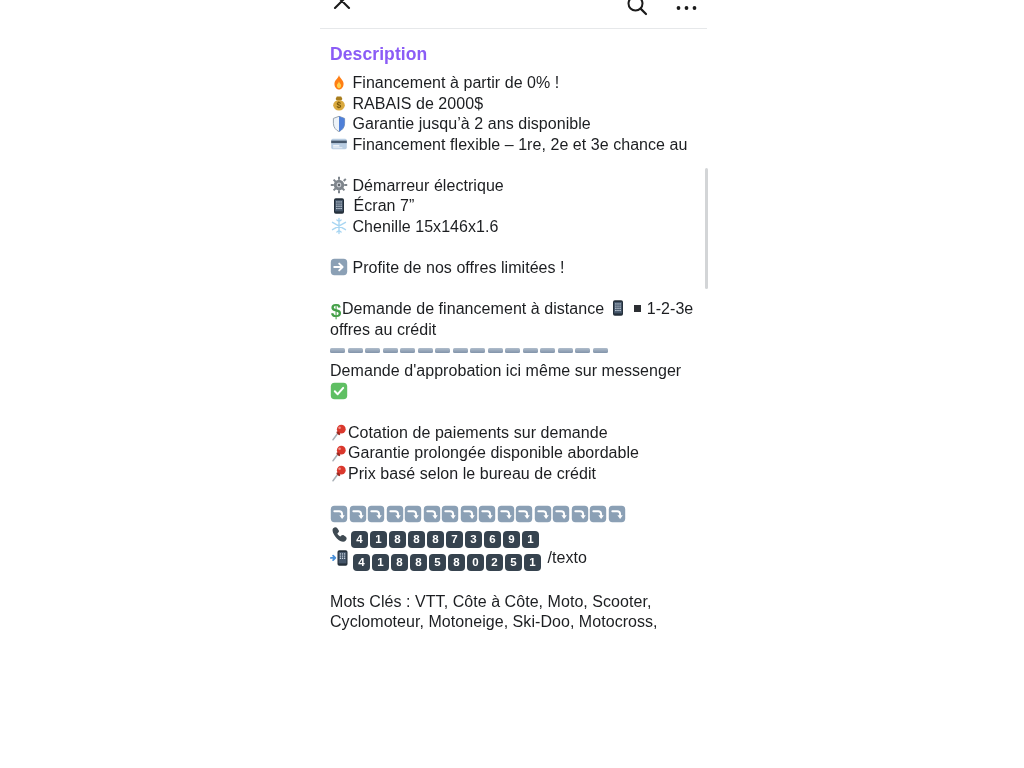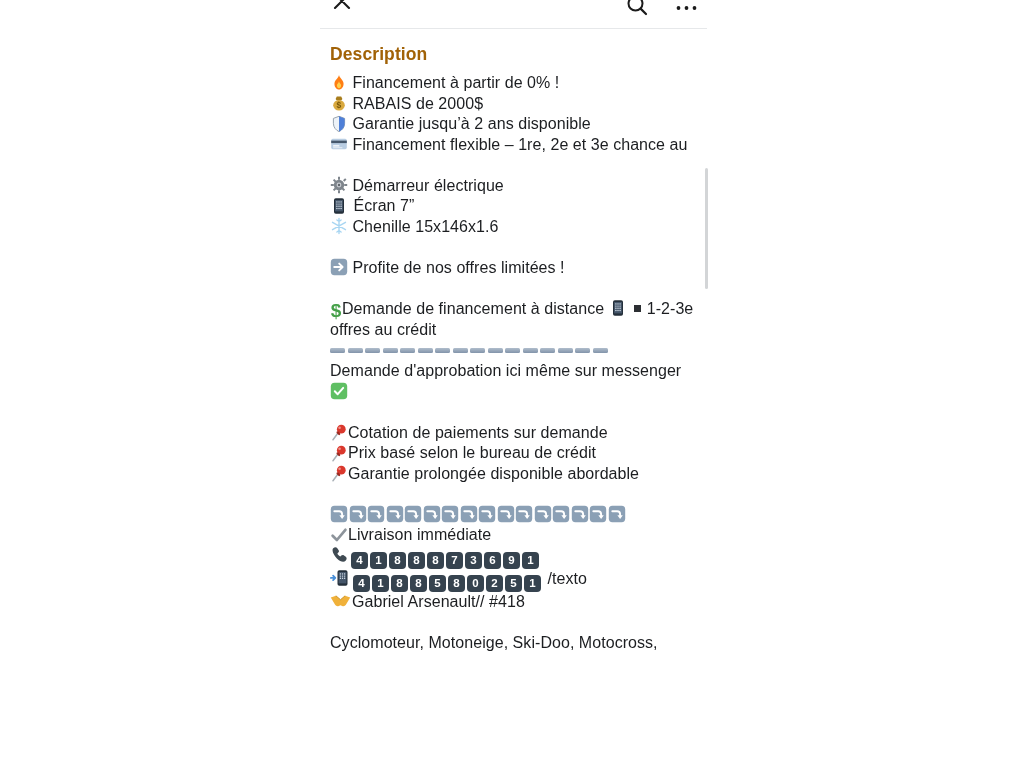--- a/index.html
+++ b/index.html
@@ -8,21 +8,21 @@
     font-family:"Liberation Sans","DejaVu Sans",sans-serif;color:#1c1e21;
     position:relative;
   }
   .phone{position:absolute;left:320px;top:0;width:387px;height:768px;background:#fff;}
   .topbar{position:relative;height:28px;border-bottom:1px solid #e6e8ea;overflow:hidden;}
   .icon-btn{position:absolute;display:block;cursor:pointer;}
   .close-btn{left:11px;top:-10px;}
   .search-btn{left:306px;top:-6px;}
   .more-btn{left:355px;top:-1px;}
   .content{padding:0 9px 0 10px;}
-  .heading{font-size:17.5px;font-weight:700;margin:15px 0 8px 0;color:#a16207;letter-spacing:0.1px;}
+  .heading{font-size:17.5px;font-weight:700;margin:15px 0 8px 0;color:#8b5cf6;letter-spacing:0.1px;}
   .line{font-size:16px;line-height:20.5px;min-height:20.5px;white-space:pre-wrap;letter-spacing:0.05px;}
   .emoji{display:inline-block;vertical-align:-3.5px;}
   .emoji svg{display:block;}
   .emoji-heavy-minus{vertical-align:2.5px;margin:0 2.5px 0 0;}
   .emoji-down-arrow{margin:0 0.5px 0 0;}
   .emoji-small-square{vertical-align:1.5px;margin:0 6px;}
   .emoji-mobile-phone{margin-right:1px;}
   .emoji-telephone{margin-right:3px;}
   .emoji-phone-arrow{margin-right:2px;}
   .emoji-handshake{vertical-align:-2.5px;margin-right:1px;}
@@ -150,27 +150,27 @@
               <path d="M7.8 10.2 3 16.8" stroke="#aab1b7" stroke-width="1.5" stroke-linecap="round"></path>
               <circle cx="11.3" cy="6.2" r="4.4" fill="#da382d"></circle>
               <path d="M7.6 9.4l1.6 1.6" stroke="#9e2b22" stroke-width="2.2" stroke-linecap="round"></path>
               <circle cx="9.6" cy="4.8" r="1.3" fill="#ef958e"></circle>
             </svg></span>Cotation de paiements sur demande</div>
         <div class="line"><span class="emoji emoji-pushpin"><svg width="18" height="18" viewBox="0 0 18 18">
               <path d="M7.8 10.2 3 16.8" stroke="#aab1b7" stroke-width="1.5" stroke-linecap="round"></path>
               <circle cx="11.3" cy="6.2" r="4.4" fill="#da382d"></circle>
               <path d="M7.6 9.4l1.6 1.6" stroke="#9e2b22" stroke-width="2.2" stroke-linecap="round"></path>
               <circle cx="9.6" cy="4.8" r="1.3" fill="#ef958e"></circle>
-            </svg></span>Prix basé selon le bureau de crédit</div>
+            </svg></span>Garantie prolongée disponible abordable</div>
         <div class="line"><span class="emoji emoji-pushpin"><svg width="18" height="18" viewBox="0 0 18 18">
               <path d="M7.8 10.2 3 16.8" stroke="#aab1b7" stroke-width="1.5" stroke-linecap="round"></path>
               <circle cx="11.3" cy="6.2" r="4.4" fill="#da382d"></circle>
               <path d="M7.6 9.4l1.6 1.6" stroke="#9e2b22" stroke-width="2.2" stroke-linecap="round"></path>
               <circle cx="9.6" cy="4.8" r="1.3" fill="#ef958e"></circle>
-            </svg></span>Garantie prolongée disponible abordable</div>
+            </svg></span>Prix basé selon le bureau de crédit</div>
         <div class="line"></div>
         <div class="line"><span class="emoji emoji-down-arrow"><svg width="18" height="18" viewBox="0 0 18 18">
               <rect x="0.8" y="0.8" width="16.4" height="16.4" rx="3.6" fill="#8ba0b5"></rect>
               <path d="M4.3 6.3h4.9c1.9 0 2.9 1 2.9 2.9v1.6" fill="none" stroke="#fff" stroke-width="1.9" stroke-linecap="round"></path>
               <path d="M9.4 10.3h5.4l-2.7 3.6z" fill="#fff"></path>
             </svg></span><span class="emoji emoji-down-arrow"><svg width="18" height="18" viewBox="0 0 18 18">
               <rect x="0.8" y="0.8" width="16.4" height="16.4" rx="3.6" fill="#8ba0b5"></rect>
               <path d="M4.3 6.3h4.9c1.9 0 2.9 1 2.9 2.9v1.6" fill="none" stroke="#fff" stroke-width="1.9" stroke-linecap="round"></path>
               <path d="M9.4 10.3h5.4l-2.7 3.6z" fill="#fff"></path>
             </svg></span><span class="emoji emoji-down-arrow"><svg width="18" height="18" viewBox="0 0 18 18">
@@ -223,45 +223,39 @@
               <path d="M9.4 10.3h5.4l-2.7 3.6z" fill="#fff"></path>
             </svg></span><span class="emoji emoji-down-arrow"><svg width="18" height="18" viewBox="0 0 18 18">
               <rect x="0.8" y="0.8" width="16.4" height="16.4" rx="3.6" fill="#8ba0b5"></rect>
               <path d="M4.3 6.3h4.9c1.9 0 2.9 1 2.9 2.9v1.6" fill="none" stroke="#fff" stroke-width="1.9" stroke-linecap="round"></path>
               <path d="M9.4 10.3h5.4l-2.7 3.6z" fill="#fff"></path>
             </svg></span><span class="emoji emoji-down-arrow"><svg width="18" height="18" viewBox="0 0 18 18">
               <rect x="0.8" y="0.8" width="16.4" height="16.4" rx="3.6" fill="#8ba0b5"></rect>
               <path d="M4.3 6.3h4.9c1.9 0 2.9 1 2.9 2.9v1.6" fill="none" stroke="#fff" stroke-width="1.9" stroke-linecap="round"></path>
               <path d="M9.4 10.3h5.4l-2.7 3.6z" fill="#fff"></path>
             </svg></span></div>
-        <div class="line"><span class="emoji emoji-check-mark"><svg width="18" height="18" viewBox="0 0 18 18">
-              <path d="M2.6 9.8 6.9 14 15.4 3.8" fill="none" stroke="#8d949b" stroke-width="2.7" stroke-linecap="round" stroke-linejoin="round"></path>
-            </svg></span>Livraison immédiate</div>
         <div class="line"><span class="emoji emoji-telephone"><svg width="18" height="18" viewBox="0 0 18 18">
               <path d="M3.2 2.3c1.6-1.5 3.1-1.2 3.9-.2l1.4 1.8c.7.9.6 1.9-.2 2.7l-.9.9c.3 1.1 1.9 2.7 3 3l.9-.9c.8-.8 1.8-.9 2.7-.2l1.8 1.4c1 .8 1.3 2.3-.2 3.9-1.7 1.7-5.2 1.2-8.7-2.3S1.5 4 3.2 2.3z" fill="#3f4a52"></path>
             </svg></span><span class="keycap">4</span><span class="keycap">1</span><span class="keycap">8</span><span class="keycap">8</span><span class="keycap">8</span><span class="keycap">7</span><span class="keycap">3</span><span class="keycap">6</span><span class="keycap">9</span><span class="keycap">1</span></div>
         <div class="line"><span class="emoji emoji-phone-arrow"><svg width="21" height="18" viewBox="0 0 21 18">
               <path d="M0.9 8.9h4.2M3.1 6.7 5.3 8.9 3.1 11.1" fill="none" stroke="#4a90d9" stroke-width="1.8" stroke-linecap="round" stroke-linejoin="round"></path>
               <rect x="7.5" y="1.2" width="10" height="15.6" rx="1.8" fill="#242f3a"></rect>
               <rect x="8.6" y="3" width="7.8" height="11.4" fill="#45566a"></rect>
               <g fill="#dce6f0">
                 <circle cx="10.4" cy="4.9" r="0.7"></circle>
                 <circle cx="12.5" cy="4.9" r="0.7"></circle>
                 <circle cx="14.6" cy="4.9" r="0.7"></circle>
                 <circle cx="10.4" cy="7.1" r="0.7"></circle>
                 <circle cx="12.5" cy="7.1" r="0.7"></circle>
                 <circle cx="14.6" cy="7.1" r="0.7"></circle>
                 <circle cx="10.4" cy="9.3" r="0.7"></circle>
                 <circle cx="12.5" cy="9.3" r="0.7"></circle>
                 <circle cx="14.6" cy="9.3" r="0.7"></circle>
               </g>
             </svg></span><span class="keycap">4</span><span class="keycap">1</span><span class="keycap">8</span><span class="keycap">8</span><span class="keycap">5</span><span class="keycap">8</span><span class="keycap">0</span><span class="keycap">2</span><span class="keycap">5</span><span class="keycap">1</span> /texto</div>
-        <div class="line"><span class="emoji emoji-handshake"><svg width="21" height="16" viewBox="0 0 21 16">
-              <path d="M0.8 4.6 5.9 2.8l4.6 3.9 4.6-3.9 5.1 1.8-4.3 7.2c-.8 1.3-2.3 1.8-3.7 1.2l-1.7-.7-1.7.7c-1.4.6-2.9.1-3.7-1.2z" fill="#f0b13a"></path>
-              <path d="M5.9 2.8l4.6 3.9 4.6-3.9" fill="none" stroke="#c78f1f" stroke-width="0.9"></path>
-            </svg></span>Gabriel Arsenault// #418</div>
-        <div class="line"></div>
+        <div class="line"></div>
+        <div class="line">Mots Clés : VTT, Côte à Côte, Moto, Scooter,</div>
         <div class="line">Cyclomoteur, Motoneige, Ski-Doo, Motocross,</div>
       </div>
   </div>
 
   <div class="scroll-thumb"></div>
 </div>
 
 </body></html>

